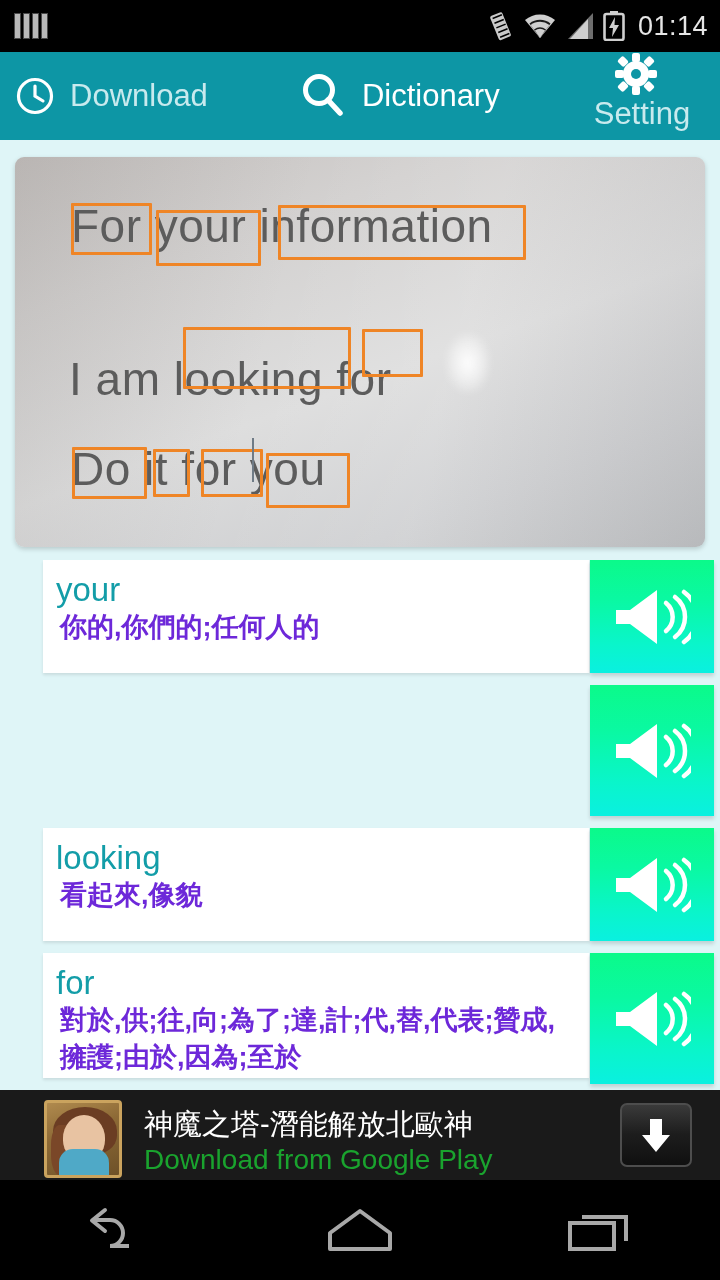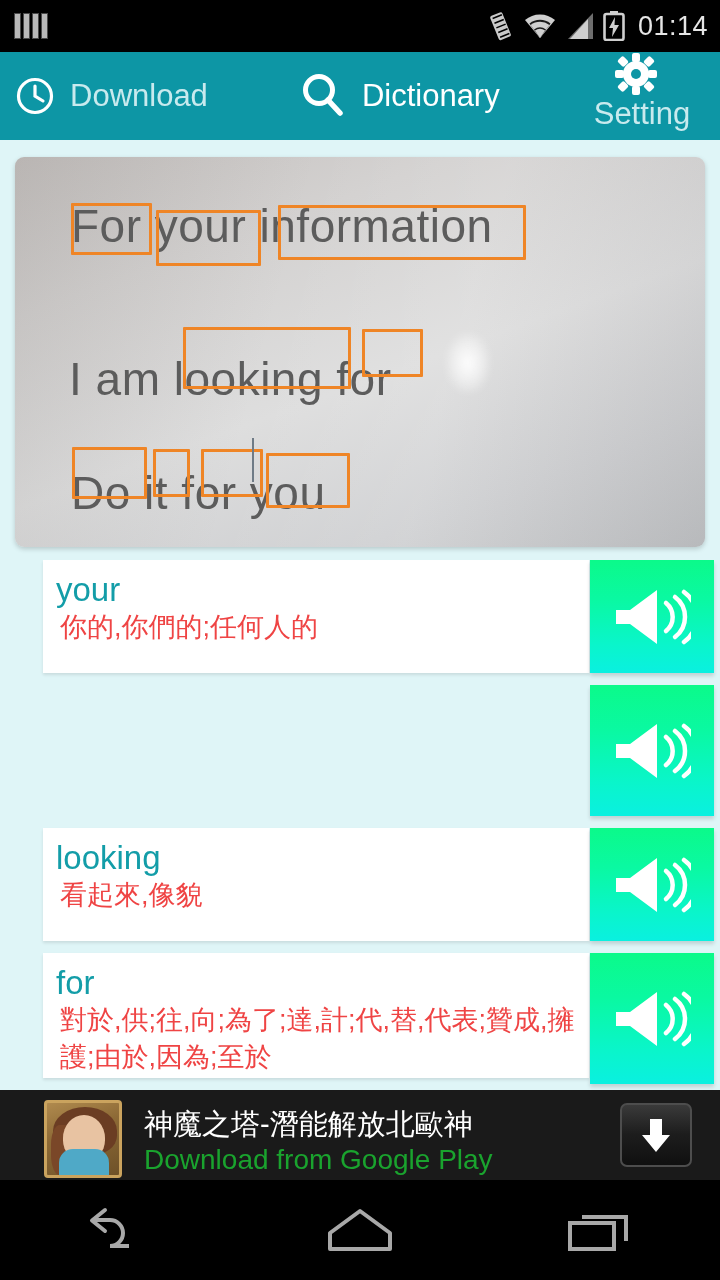--- a/index.html
+++ b/index.html
@@ -64,21 +64,21 @@
     background: linear-gradient(105deg, rgba(120,115,112,.16) 0%, rgba(255,255,255,0) 38%, rgba(255,255,255,.10) 62%, rgba(130,130,135,.16) 100%);
   }
   .ocr-line {
     position: absolute; white-space: nowrap;
     font-size: 46px; color: #5c5c5c; letter-spacing: .5px;
     font-family: "Liberation Sans", sans-serif;
     filter: blur(.5px);
   }
   #ocr-line-1 { left: 56px; top: 42px; }
   #ocr-line-2 { left: 54px; top: 163px; margin-top: 32px; }
-  #ocr-line-3 { left: 56px; top: 285px; margin-top: 24px; }
+  #ocr-line-3 { left: 56px; top: 285px; }
   .ocr-box {
     position: absolute; border: 3px solid #ef8526; border-radius: 1px;
     pointer-events: none;
   }
 
   
   #cards {
     position: absolute; left: 16px; top: 420px; width: 720px; height: 720px;
     overflow: hidden;
   }
@@ -87,22 +87,22 @@
   }
   .card-main {
     position: absolute; left: 27px; top: 0; width: 546px; height: 113px;
     background: #ffffff; box-shadow: 0 2px 3px rgba(0,0,0,.10);
     padding: 11px 14px 0 13px;
   }
   .card-word {
     font-size: 33px; color: #139da8; line-height: 38px; font-weight: normal;
   }
   .card-def {
-    font-size: 27px; color: #ef4444; line-height: 37px;
-    padding-left: 4px; word-break: break-all;
+    font-size: 27px; color: #6d28d9; line-height: 37px;
+    padding-left: 4px; word-break: break-all; font-weight: bold;
   }
   .speak-btn {
     position: absolute; right: 22px; top: 0; width: 124px; height: 113px;
     background: linear-gradient(180deg,#0bfa8a 0%, #0af9a2 35%, #0af5cb 75%, #0af0e0 100%);
     box-shadow: 0 3px 4px rgba(0,0,0,.15);
     display: flex; align-items: center; justify-content: center;
   }
   .speak-btn svg { display: block; }
 
   

